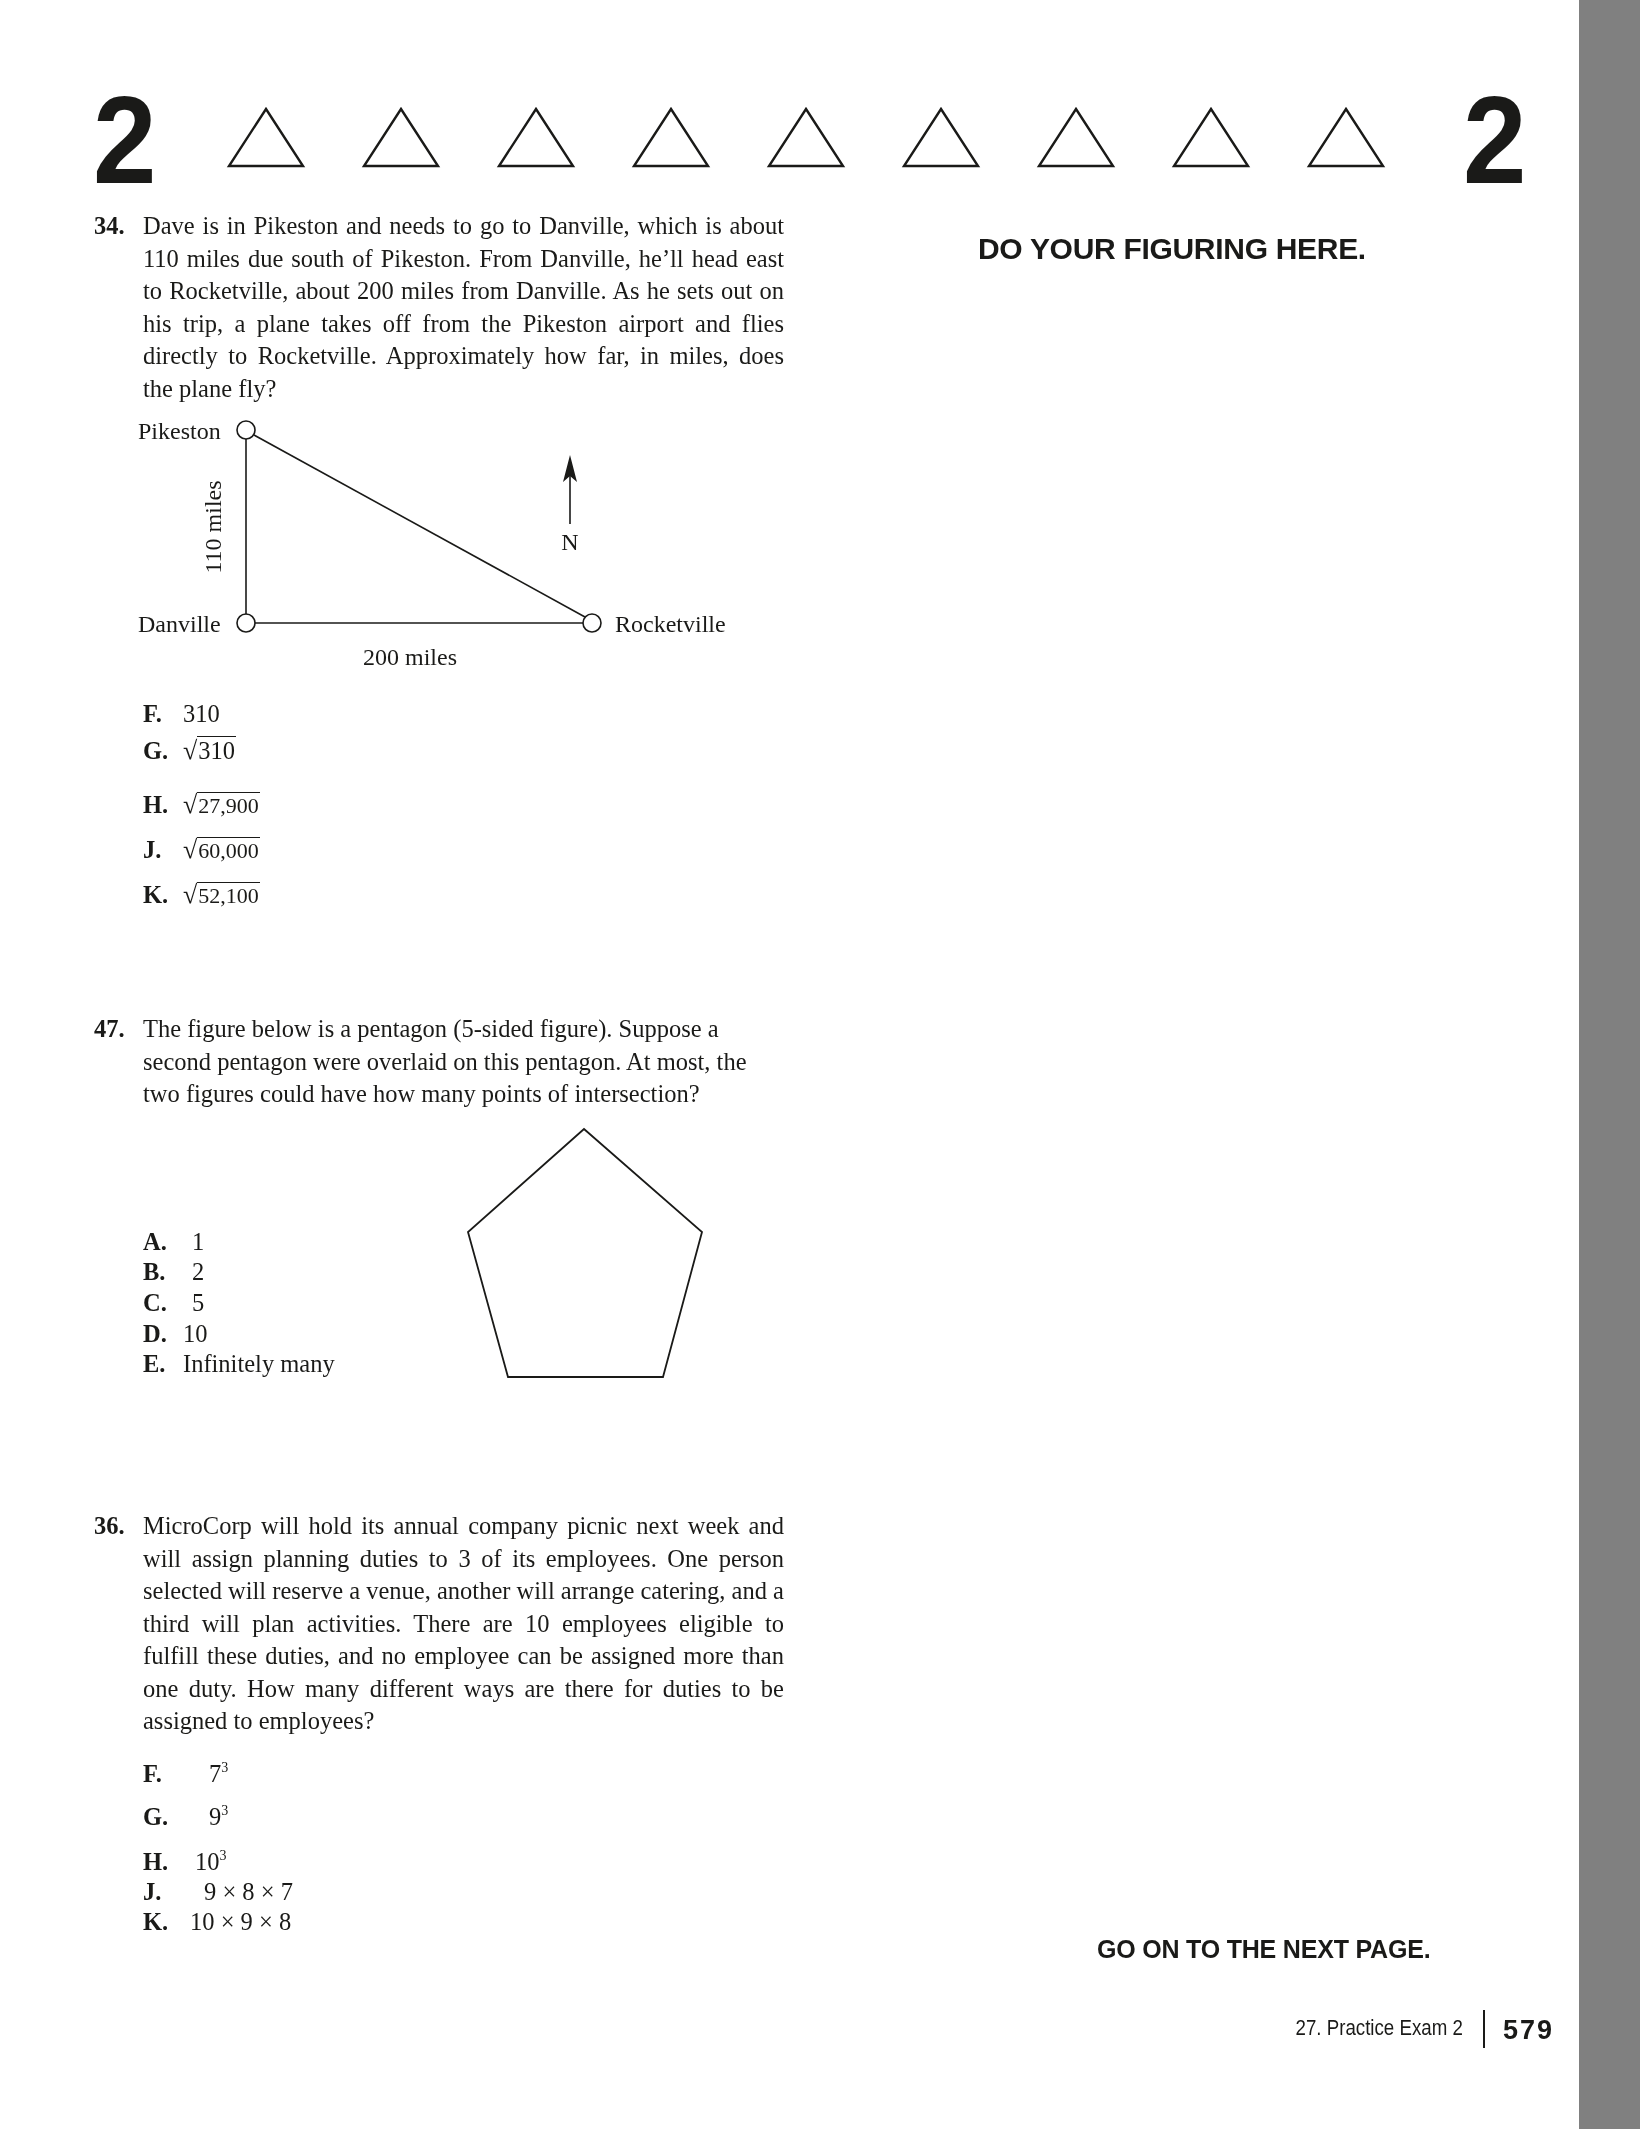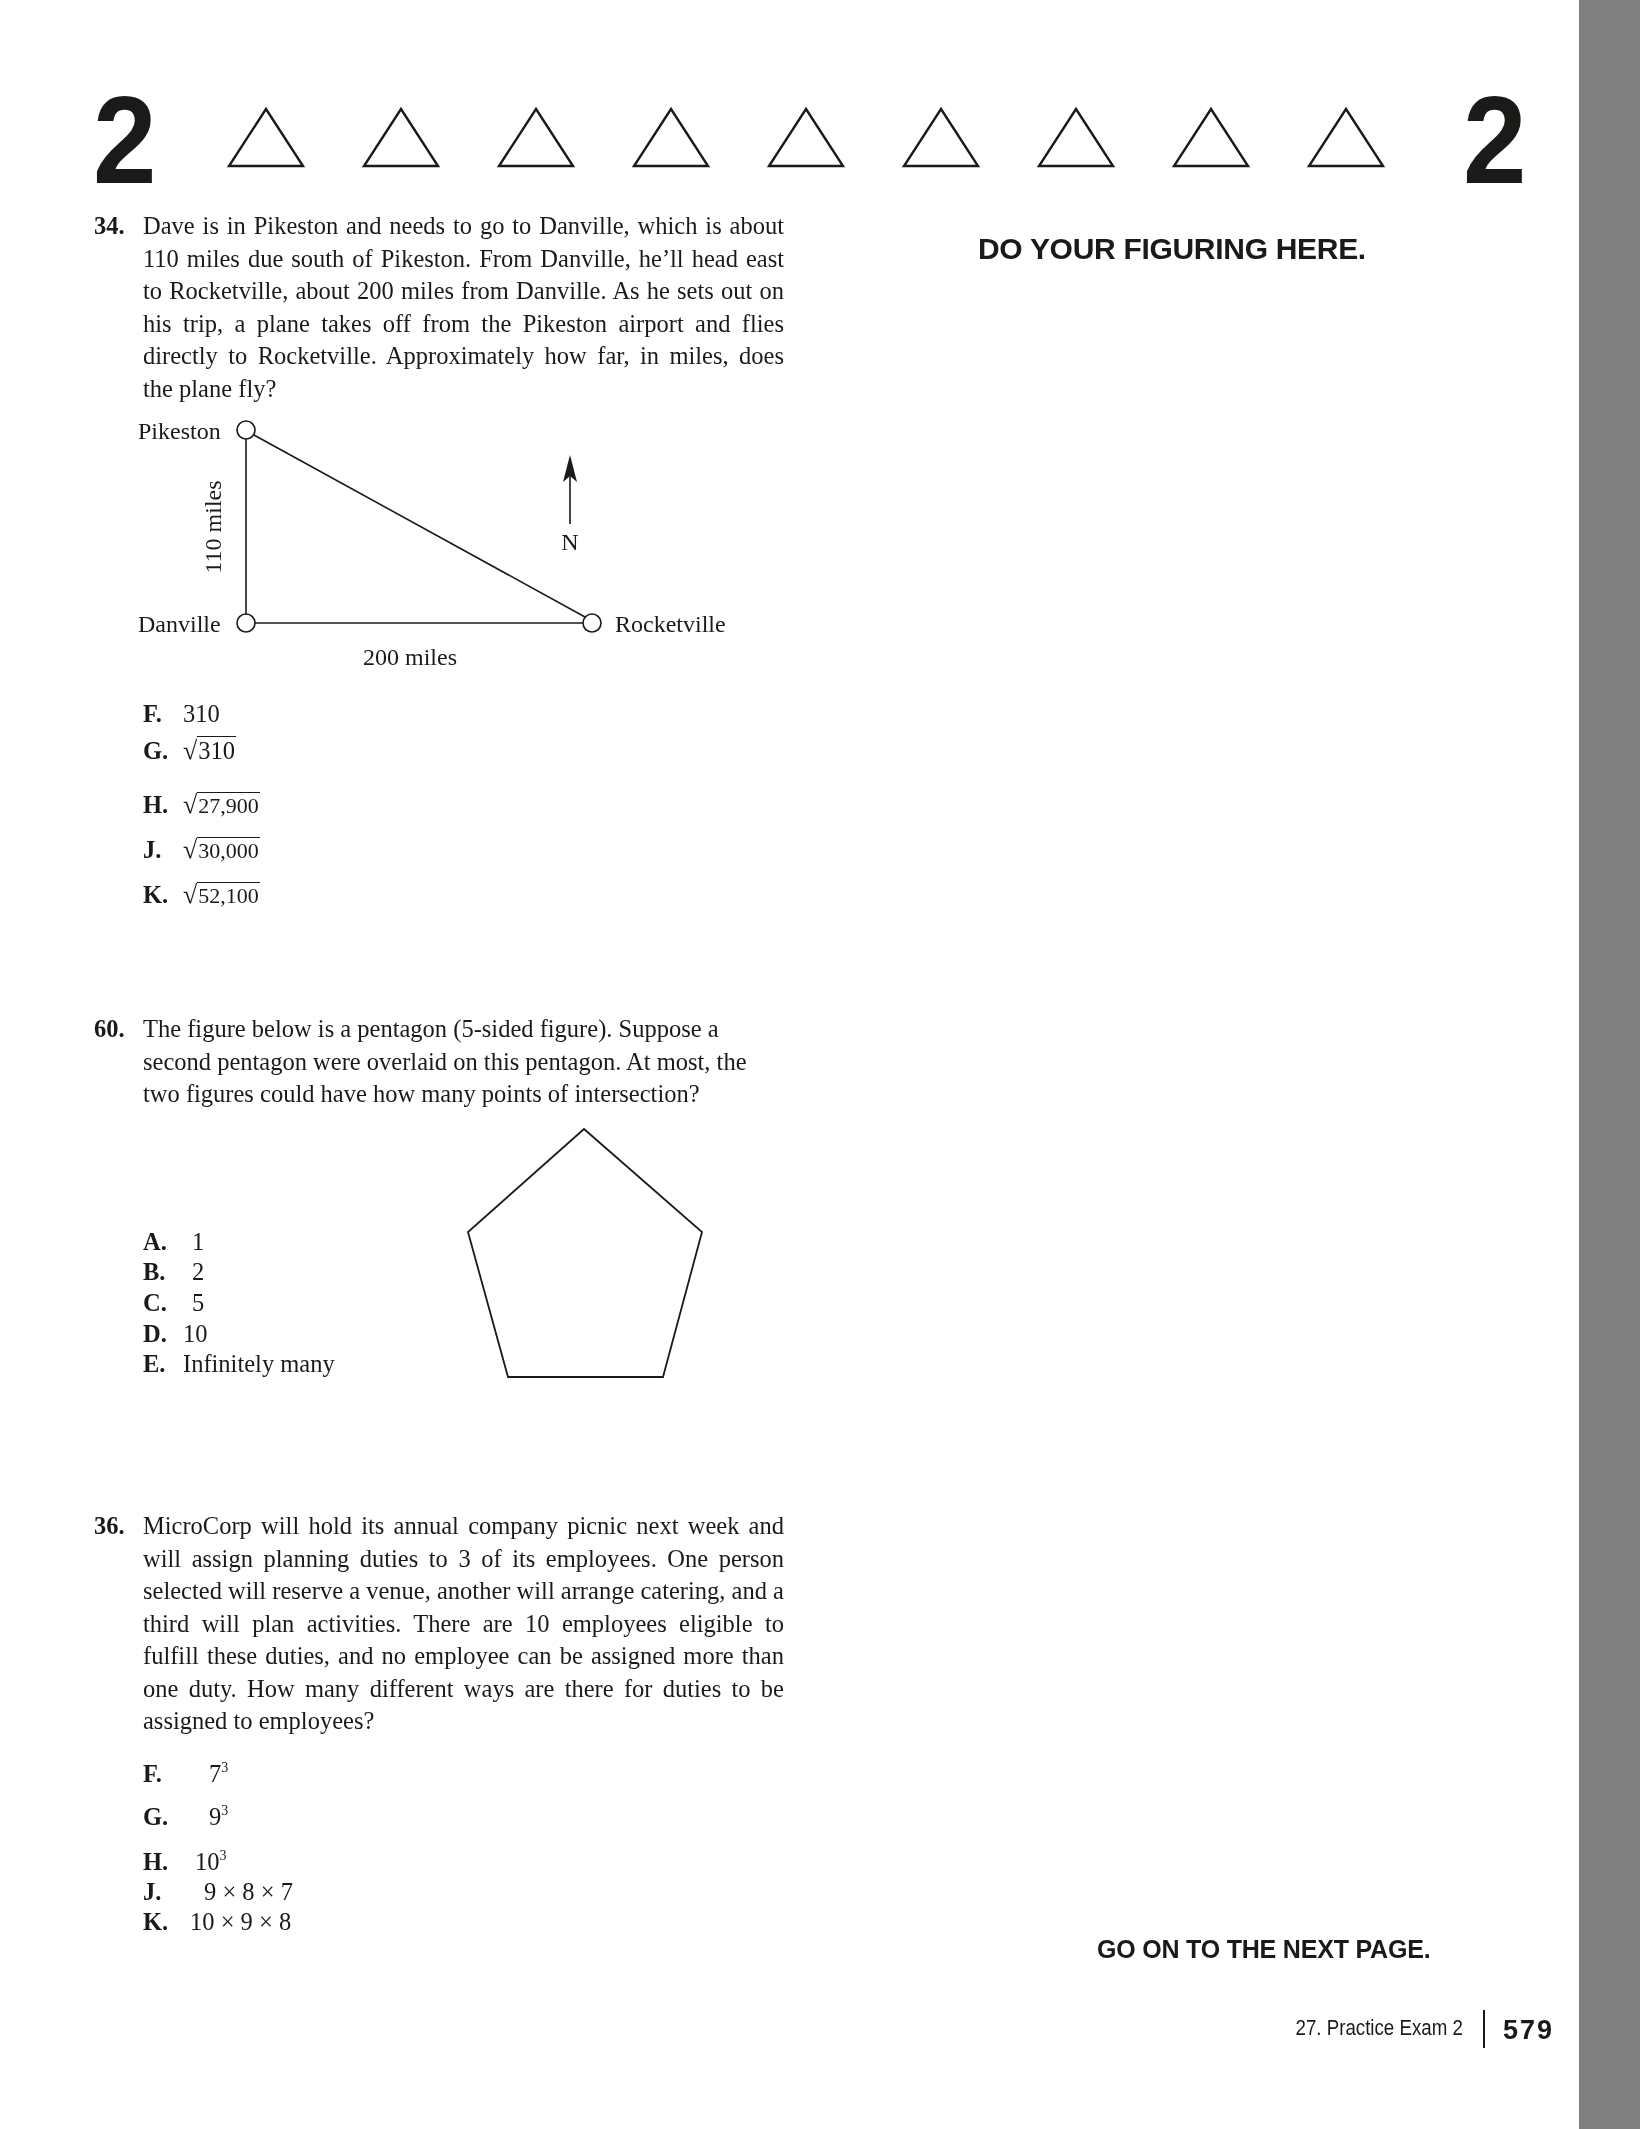--- a/index.html
+++ b/index.html
@@ -88,29 +88,29 @@
   <div class="opt" style="top:0px;">
     <span class="opt-letter">F.</span><span>310</span>
   </div>
   <div class="opt" style="top:36px;">
     <span class="opt-letter">G.</span><span class="sqrt"><span class="rad">√</span><span class="radicand">310</span></span>
   </div>
   <div class="opt" style="top:90px;">
     <span class="opt-letter">H.</span><span class="sqrt"><span class="rad">√</span><span class="radicand" style="font-size:22px;">27,900</span></span>
   </div>
   <div class="opt" style="top:135px;">
-    <span class="opt-letter">J.</span><span class="sqrt"><span class="rad">√</span><span class="radicand" style="font-size:22px;">30,000</span></span>
+    <span class="opt-letter">J.</span><span class="sqrt"><span class="rad">√</span><span class="radicand" style="font-size:22px;">60,000</span></span>
   </div>
   <div class="opt" style="top:180px;">
     <span class="opt-letter">K.</span><span class="sqrt"><span class="rad">√</span><span class="radicand" style="font-size:22px;">52,100</span></span>
   </div>
 </div>
 
 <div class="question" style="top:1013px; width:680px;">
-  <span class="q-num">60.</span>
+  <span class="q-num">47.</span>
   <div class="q-text" style="text-align:left;">The figure below is a pentagon (5-sided figure). Suppose a second pentagon were overlaid on this pentagon. At most, the two figures could have how many points of intersection?</div>
 </div>
 
 <svg class="abs" style="left:0; top:1100px;" width="800" height="300">
   <polygon points="584,29 702,132 663,277 508,277 468,132" fill="none" stroke="#1a1a18" stroke-width="1.8"></polygon>
 </svg>
 
 <div class="opts" style="top:1228px;">
   <div class="opt" style="top:0px;"><span class="opt-letter">A.</span><span style="padding-left:9px;">1</span></div>
   <div class="opt" style="top:30px;"><span class="opt-letter">B.</span><span style="padding-left:9px;">2</span></div>

